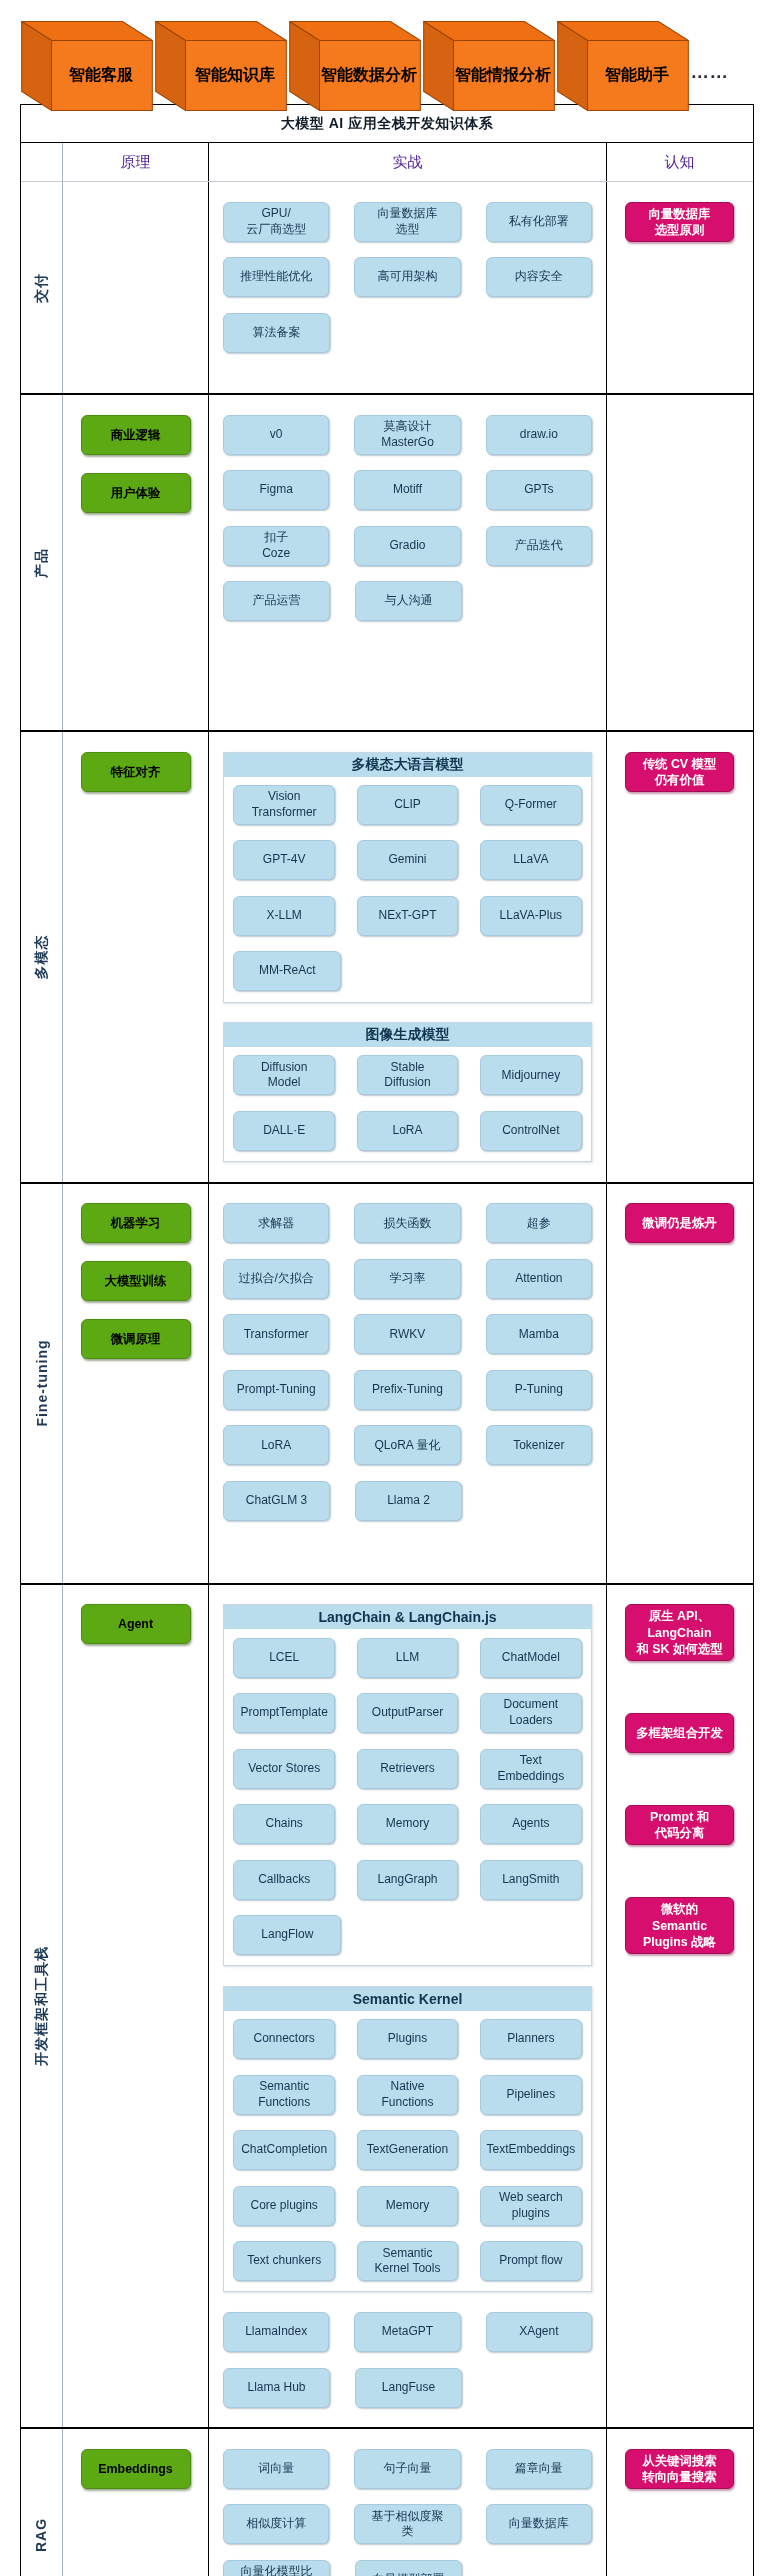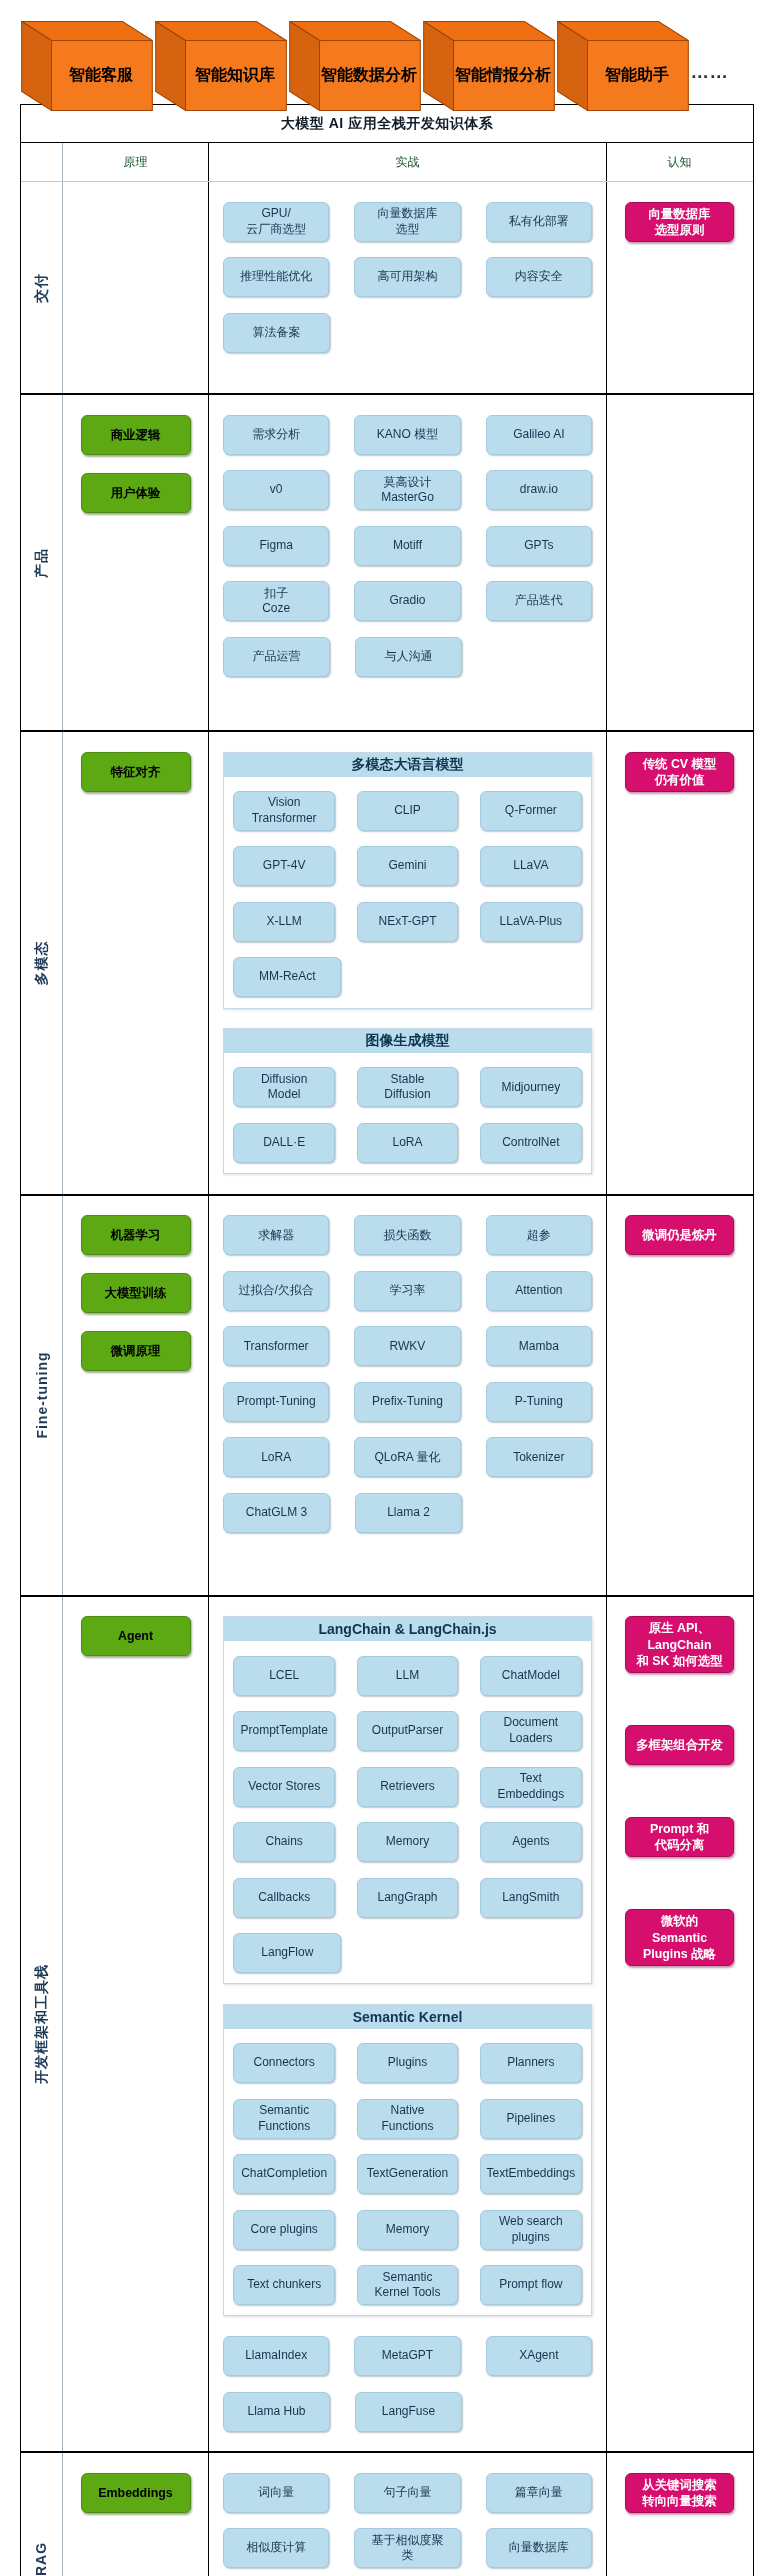--- a/index.html
+++ b/index.html
@@ -15,21 +15,21 @@
                font-size:16px;font-weight:bold;color:#000;white-space:nowrap;}
   .ellipsis{margin-top:40px;font-size:18.5px;font-weight:800;color:#2A2F36;letter-spacing:0.5px;}
 
   
   .main-table{margin-left:20px;width:732px;border:1.5px solid #000;box-sizing:content-box;background:#fff;}
   .title-row{height:37px;display:flex;align-items:center;justify-content:center;
              border-bottom:1.5px solid #000;font-size:14px;font-weight:bold;color:#101D29;letter-spacing:0.5px;}
   .grid-row{display:grid;grid-template-columns:42px 146px 398px 145px;}
   .header-row{border-bottom:1px solid #C3CCD4;}
   .header-cell{display:flex;align-items:center;justify-content:center;height:38px;
-               font-size:12px;color:#14532d;}
+               font-size:15px;color:#4c1d95;}
   .sep-gray{border-right:0.5px solid #A7B4BE;}
   .sep-black{border-right:1px solid #000;}
 
   .section + .section{border-top:2.1px solid #000;}
   .cell{display:flex;flex-direction:column;align-items:center;gap:18px;padding:19.6px 0;box-sizing:border-box;}
   .label-cell{padding:0;justify-content:center;overflow:visible;}
   .vlabel{transform:rotate(-90deg);white-space:nowrap;font-size:14px;font-weight:bold;
           color:#1E3A56;letter-spacing:1px;}
 
   
@@ -43,21 +43,21 @@
         box-shadow:1px 1.5px 2.1px rgba(130,30,80,.45);}
 
   
   .practice-cell{gap:19.6px;}
   .pgrid{display:flex;flex-direction:column;gap:15.5px;width:369px;}
   .prow{display:flex;gap:25px;justify-content:flex-start;}
   .group{width:369px;background:#fff;border:1px solid #C9D7E4;box-sizing:border-box;
          box-shadow:1px 1px 2.1px rgba(150,165,180,.35);}
   .group-header{background:#BADDEE;min-height:24px;display:flex;align-items:center;justify-content:center;
                 font-weight:bold;font-size:14px;color:#10354F;}
-  .group-body{padding:8.2px 9.3px 10.3px;display:flex;flex-direction:column;gap:15.5px;margin-top:6px;}
+  .group-body{padding:8.2px 9.3px 10.3px;display:flex;flex-direction:column;gap:15.5px;}
   .group .prow{gap:21.6px;}
   .group .blue{width:108px;}
 
   
   .r-delivery{min-height:211px;} .r-product{min-height:335px;} .r-multimodal{min-height:430px;}
   .r-finetune{min-height:399px;} .r-devstack{min-height:791px;} .r-rag{min-height:211px;}
   .r-devstack .cognition-cell{gap:52px;}
   .r-product .cognition-cell{gap:31px;}
 </style>
 </head>
@@ -149,25 +149,20 @@
         <div class="cell label-cell sep-gray">
           <span class="vlabel">产品</span>
         </div>
         <div class="cell principle-cell sep-black">
           <div class="box green">商业逻辑</div>
           <div class="box green">用户体验</div>
         </div>
         <div class="cell practice-cell sep-black">
           <div class="pgrid">
             <div class="prow">
-              <div class="box blue">需求分析</div>
-              <div class="box blue">KANO 模型</div>
-              <div class="box blue">Galileo AI</div>
-            </div>
-            <div class="prow">
               <div class="box blue">v0</div>
               <div class="box blue">莫高设计
 MasterGo</div>
               <div class="box blue">draw.io</div>
             </div>
             <div class="prow">
               <div class="box blue">Figma</div>
               <div class="box blue">Motiff</div>
               <div class="box blue">GPTs</div>
             </div>

